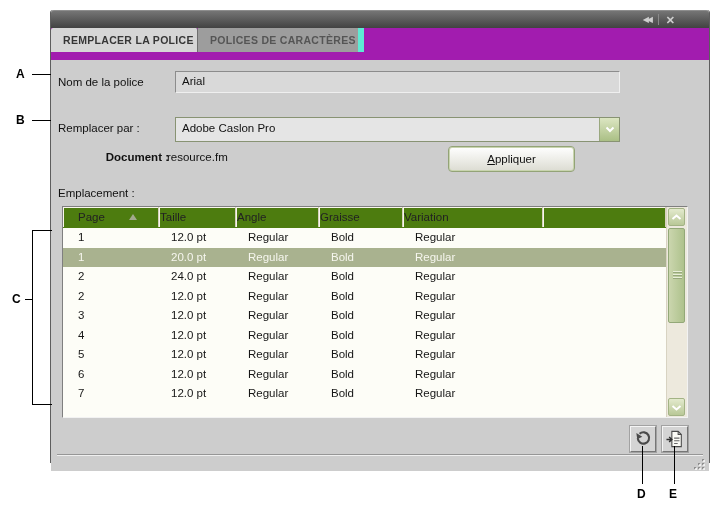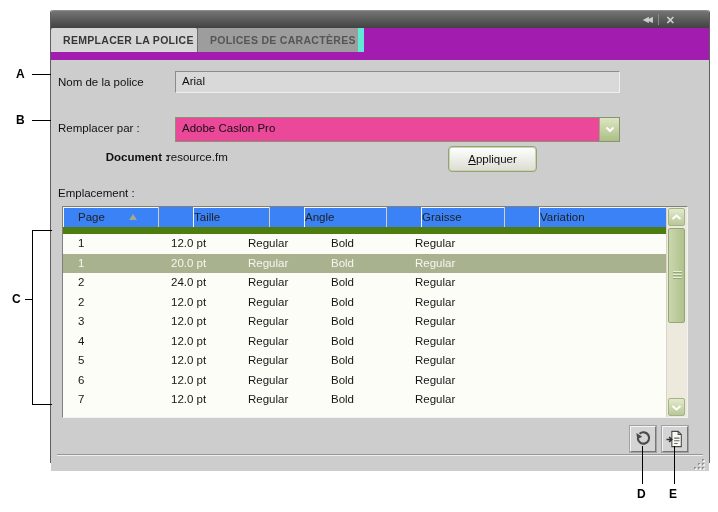--- a/index.html
+++ b/index.html
@@ -25,42 +25,42 @@
   .tab.inactive{width:166px;background:#9d9d9d;color:#555555;border-right:6px solid #5eead4;}
 
   .body{position:relative;height:411px;background:#cdcdcd;}
   .lbl{position:absolute;font-size:11.5px;color:#111;white-space:nowrap;}
 
   
   .field-ro{position:absolute;left:124px;top:11px;width:445px;height:22px;box-sizing:border-box;
             background:#d9d9d9;border:1px solid;border-color:#8c8c8c #efefef #efefef #8c8c8c;
             font-size:11.5px;color:#111;padding:3px 0 0 6px;}
   .combo{position:absolute;left:124px;top:57px;width:445px;height:25px;box-sizing:border-box;
-         background:#ec4899;border:1px solid #889373;display:flex;cursor:pointer;}
+         background:#e5e5e5;border:1px solid #889373;display:flex;cursor:pointer;}
   .combo-text{flex:1;font-size:11.5px;color:#111;padding:4px 0 0 6px;}
   .combo-btn{width:20px;height:100%;box-sizing:border-box;border-left:1px solid #9aa87f;
              background:linear-gradient(#dce6c2,#aabf85);display:flex;align-items:center;justify-content:center;}
   .doc-label{left:7px;top:91px;width:111px;text-align:right;font-weight:bold;}
   .doc-value{left:116px;top:91px;}
 
-  .apply-btn{position:absolute;left:397px;top:86px;width:89px;height:26px;box-sizing:border-box;
+  .apply-btn{position:absolute;left:397px;top:86px;width:127px;height:26px;box-sizing:border-box;
              background:linear-gradient(#ffffff,#dcdcd2);border:1px solid #93a377;border-radius:4px;
              box-shadow:inset 0 0 0 1px #c8d4ae;font-size:11.5px;color:#111;
              display:flex;align-items:center;justify-content:center;cursor:pointer;
              font-family:"Liberation Sans",sans-serif;}
   .apply-btn span{display:block;}
   .apply-btn span::first-letter{text-decoration:underline;}
 
   
   .ftable{position:absolute;left:11px;top:146px;width:626px;height:212px;box-sizing:border-box;
           border:1px solid;border-color:#7f7f7f #f2f2f2 #f2f2f2 #7f7f7f;background:#fdfdf7;
           display:flex;}
   .tmain{flex:1;display:flex;flex-direction:column;overflow:hidden;}
-  .thead{height:20px;background:#3b82f6;display:grid;grid-template-columns:96px 77px 83px 84px 140px 1fr;
-         border-bottom:7px solid #4d7c0f;flex:0 0 20px;gap:34px;}
+  .thead{height:20px;background:#4d7c0f;display:grid;grid-template-columns:96px 77px 83px 84px 140px 1fr;
+         border-bottom:1px solid #4d7c0f;flex:0 0 20px;}
   .hcell{box-sizing:border-box;border-right:1px solid #d5d0bc;box-shadow:inset 1px 1px 0 #f8f6ec;
          font-size:11.5px;color:#222;line-height:19px;padding-left:1px;display:flex;align-items:center;cursor:pointer;}
   .hcell.c0{padding-left:15px;}
   .sort-asc{width:0;height:0;border-left:4px solid transparent;border-right:4px solid transparent;
             border-bottom:6px solid #a3a98c;margin-left:24px;display:inline-block;}
   .trows{flex:1;background:#fdfdf7;}
   .trow{display:grid;grid-template-columns:96px 77px 83px 84px 140px 1fr;height:19.5px;cursor:pointer;}
   .tcell{font-size:11.5px;color:#161616;line-height:19.5px;padding-left:12px;white-space:nowrap;overflow:hidden;}
   .trow .tcell:first-child{padding-left:15px;}
   .trow.selected{background:#a9b28f;}

